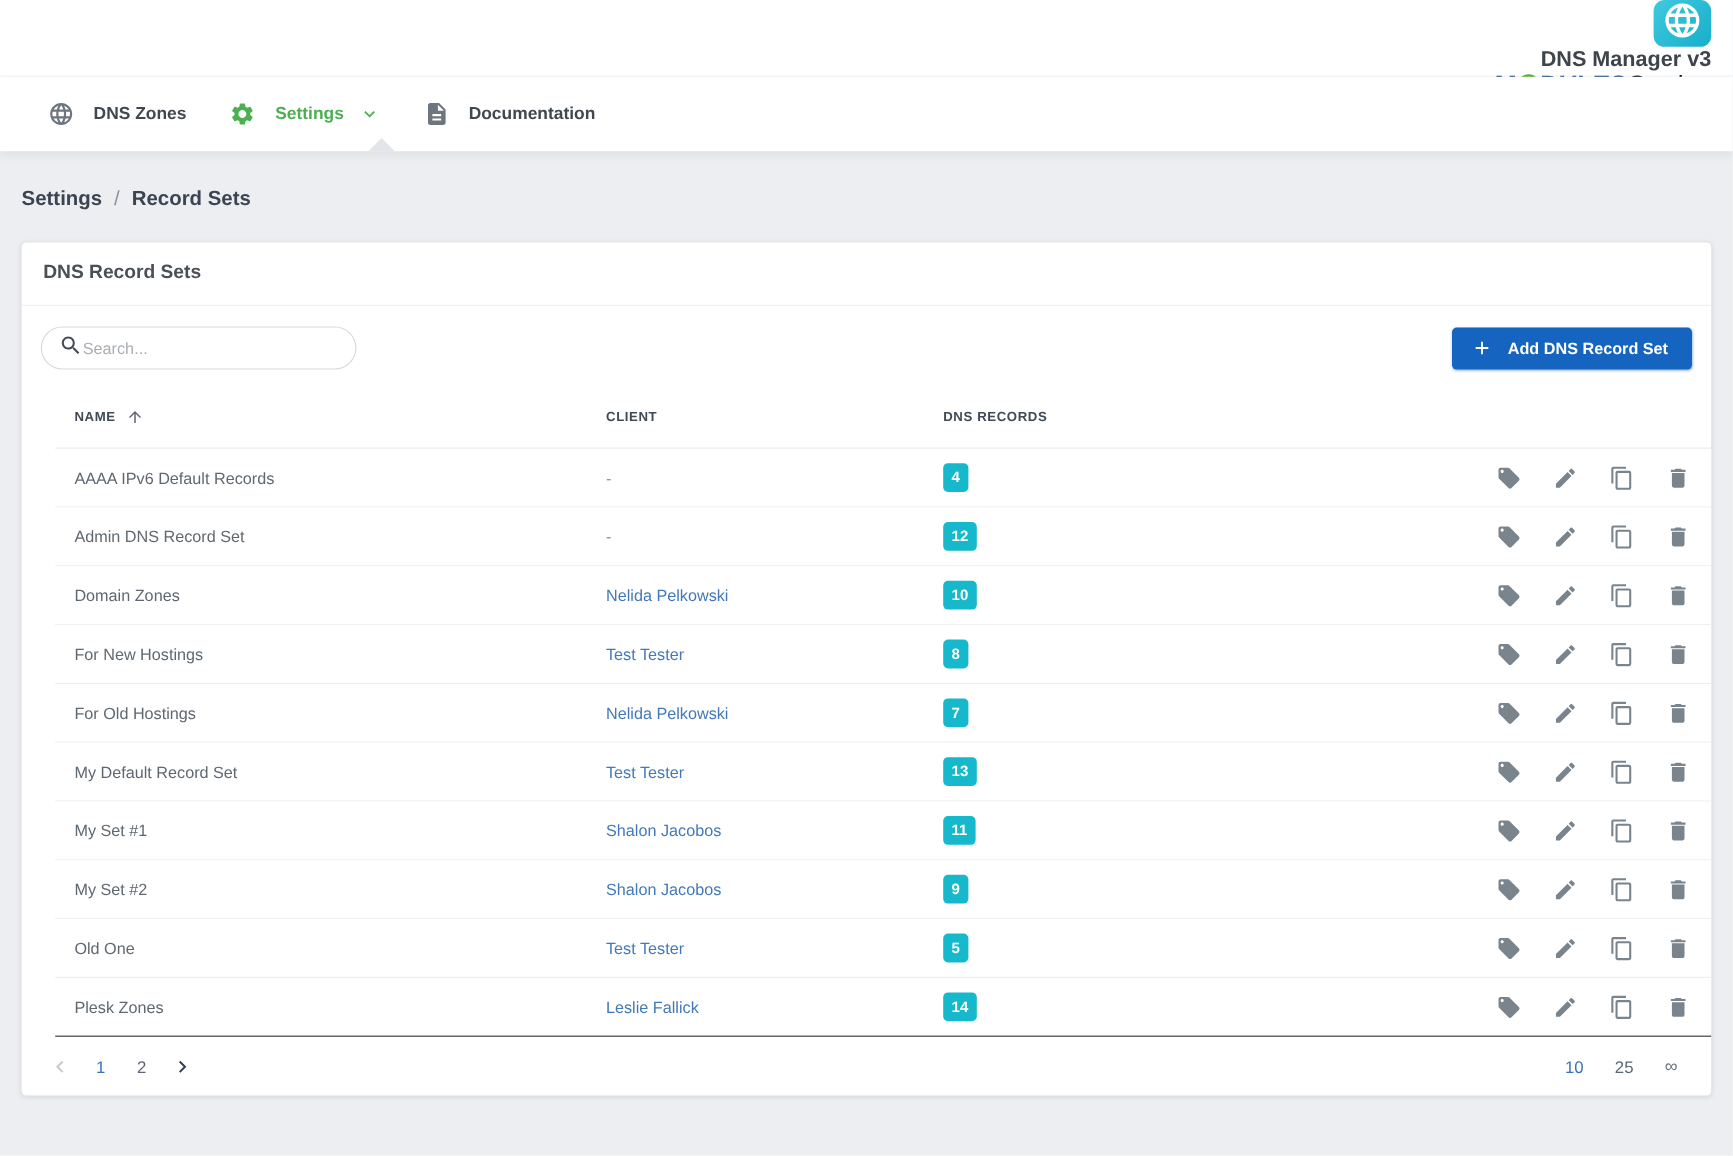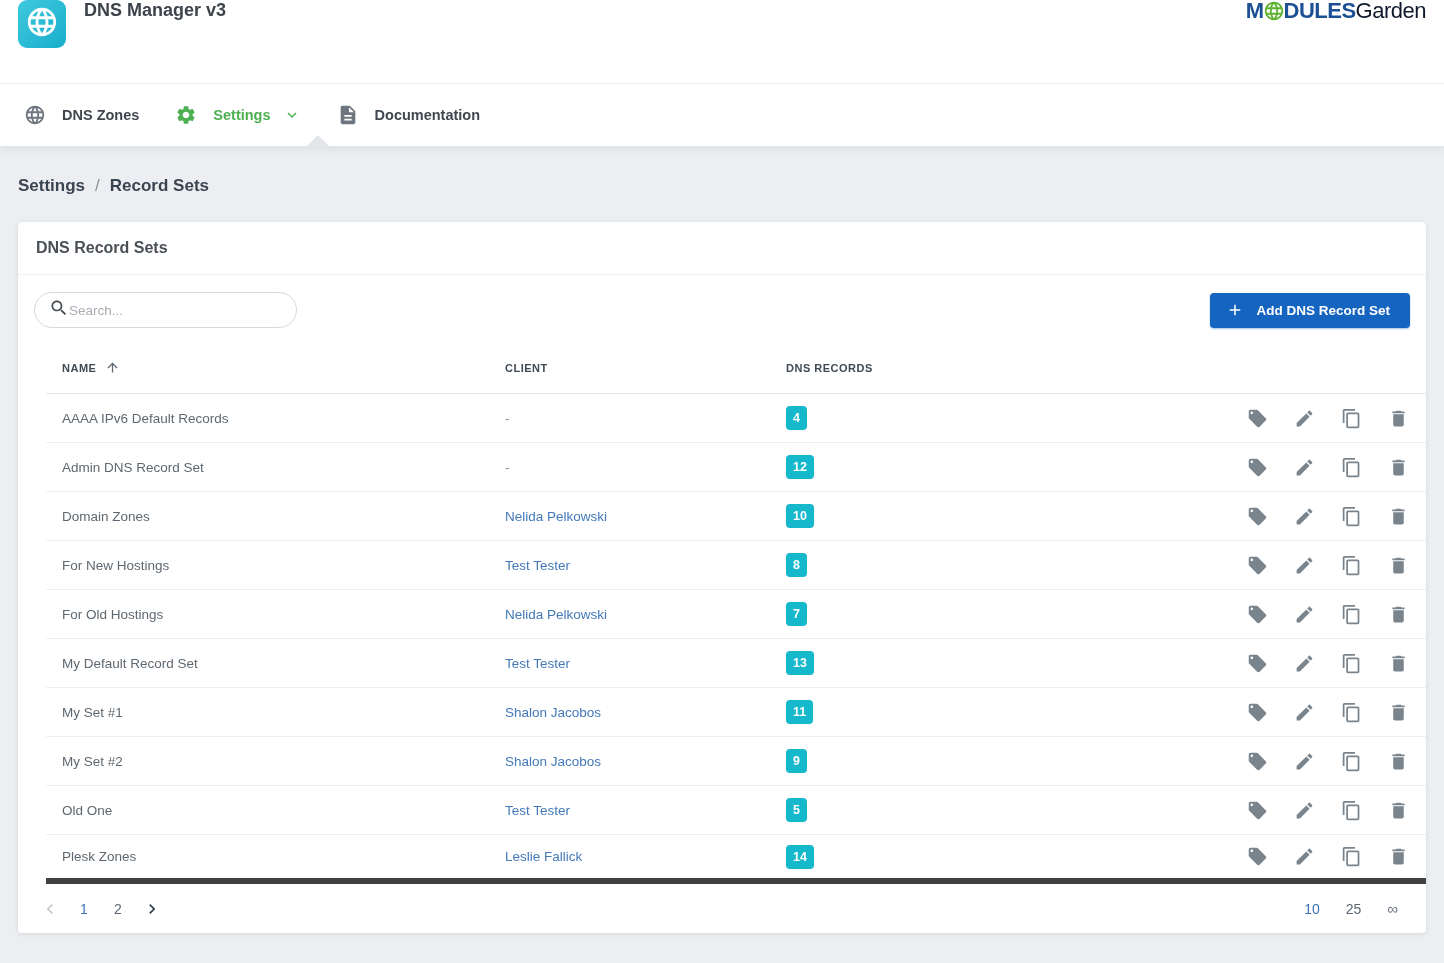--- a/index.html
+++ b/index.html
@@ -7,25 +7,26 @@
   body {
     font-family:"Liberation Sans","DejaVu Sans",sans-serif;
     background:#eceef1;
     color:#40474e;
     -webkit-font-smoothing:antialiased;
   }
 
   
   .app-header {
     background:#fff;
-    height:84px;
+    height:64px;
     display:flex;
-    align-items:flex-start;
+    align-items:flex-end;
     padding:0 18px;
     border-bottom:1px solid #eef0f2;
+    flex-direction:column;
   }
   .app-logo {
     width:48px; height:48px;
     border-radius:9px;
     background:linear-gradient(135deg,#3fc9de 0%,#18aecb 100%);
     display:flex; align-items:center; justify-content:center;
   }
   .app-logo svg { width:34px; height:34px; fill:#fff; }
   .app-title {
     margin-left:18px;
@@ -36,21 +37,21 @@
   .brand .b-globe { width:22px; height:22px; margin:0 -1px; display:inline-block; vertical-align:-3px; }
   .brand .b-globe svg { width:22px; height:22px; fill:#5db32f; }
   .brand .b-green { color:#0f172a; font-weight:400; letter-spacing:-0.5px; }
 
   
   .nav {
     background:#fff;
     height:62px;
     display:flex;
     align-items:center;
-    padding:0 6px;
+    padding:0 22px;
     position:relative;
     box-shadow:0 5px 7px rgba(50,60,70,0.06);
     z-index:5;
   }
   .nav-item {
     display:flex; align-items:center;
     padding:0 18px;
     height:100%;
     cursor:pointer;
     font-size:14.5px; font-weight:700; color:#40474e;
@@ -144,21 +145,21 @@
     display:flex; align-items:center;
     cursor:pointer;
   }
   .th .sort { width:15px; height:15px; margin-left:9px; }
   .th .sort svg { width:15px; height:15px; fill:#5c6670; }
   .trow {
     height:49px;
     border-bottom:1px solid #edeff1;
     background:#fff;
   }
-  .trow:last-child { border-bottom:6px solid #404040; }
+  .trow:last-child { border-bottom:1px solid #404040; }
   .cell-name { font-size:13.5px; color:#5f6870; }
   .cell-client { font-size:13.5px; }
   .cell-client .client-link { color:#4379b8; cursor:pointer; text-decoration:none; }
   .cell-client .muted { color:#8a9097; }
   .badge {
     display:inline-block;
     background:#16b8cb;
     color:#fff;
     font-size:12.5px; font-weight:700;
     min-width:20px;

